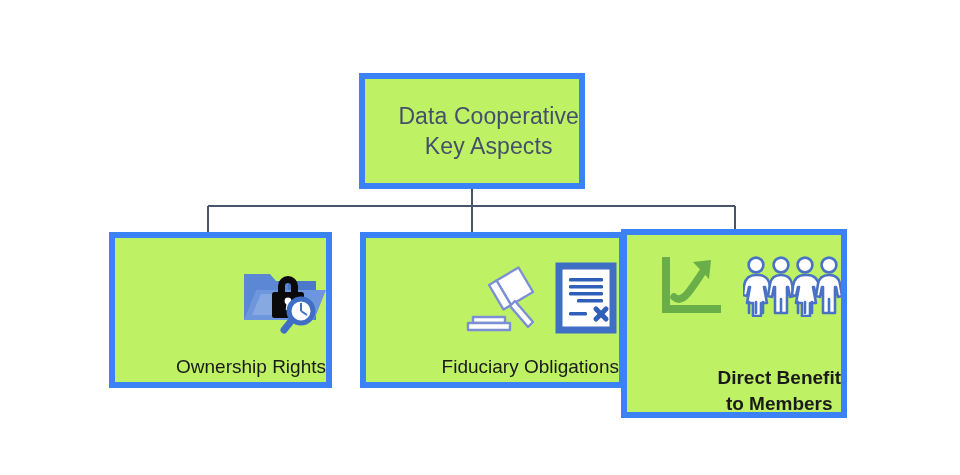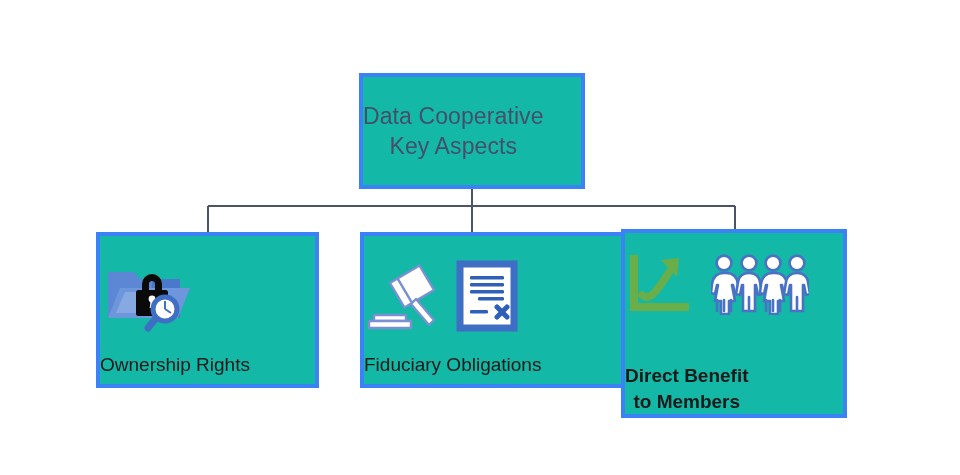--- a/index.html
+++ b/index.html
@@ -32,25 +32,25 @@
     top: 0;
     width: 960px;
     height: 475px;
     pointer-events: none;
   }
 
   
   .node {
     position: absolute;
     box-sizing: border-box;
-    background: #14b8a6;
-    border: 4px solid #3b82f6;
+    background: #bef264;
+    border: 6px solid #3b82f6;
     display: flex;
     flex-direction: column;
-    align-items: flex-start;
+    align-items: flex-end;
   }
 
   
   #root-node {
     left: 359px;
     top: 73px;
     width: 226px;
     height: 116px;
     justify-content: center;
   }
@@ -60,21 +60,21 @@
     line-height: 30px;
     text-align: center;
     letter-spacing: 0.1px;
     white-space: pre-line;
   }
 
   
   .child-node {
     justify-content: flex-start;
   }
-  #child-node-0 { left: 96px;  top: 232px; width: 223px; height: 156px; }
+  #child-node-0 { left: 109px;  top: 232px; width: 223px; height: 156px; }
   #child-node-1 { left: 360px; top: 232px; width: 265px; height: 156px; }
   #child-node-2 { left: 621px; top: 229px; width: 226px; height: 189px; }
 
   .icon-row {
     flex: 0 0 auto;
     display: flex;
     align-items: center;
     justify-content: center;
     gap: 6px;
   }

